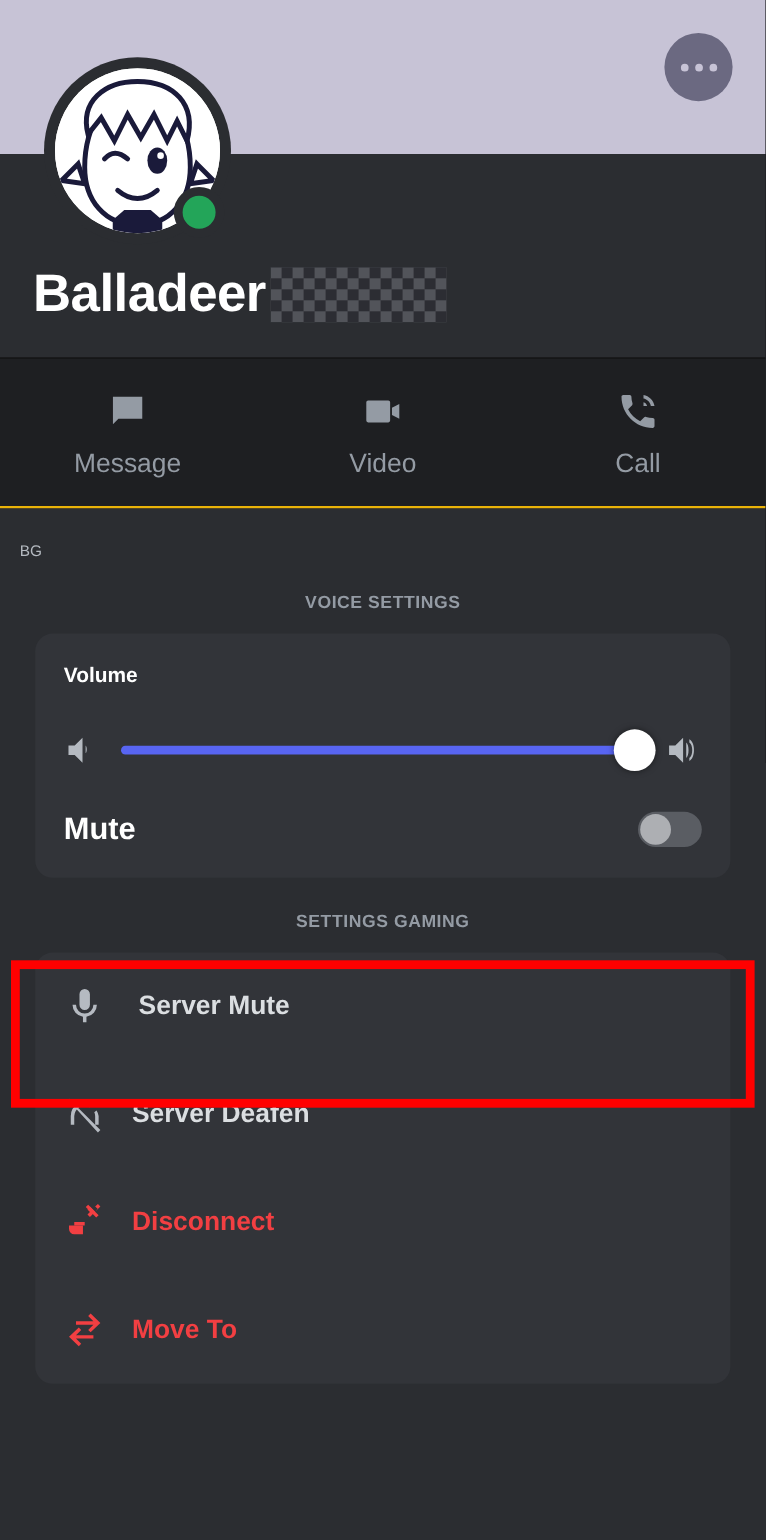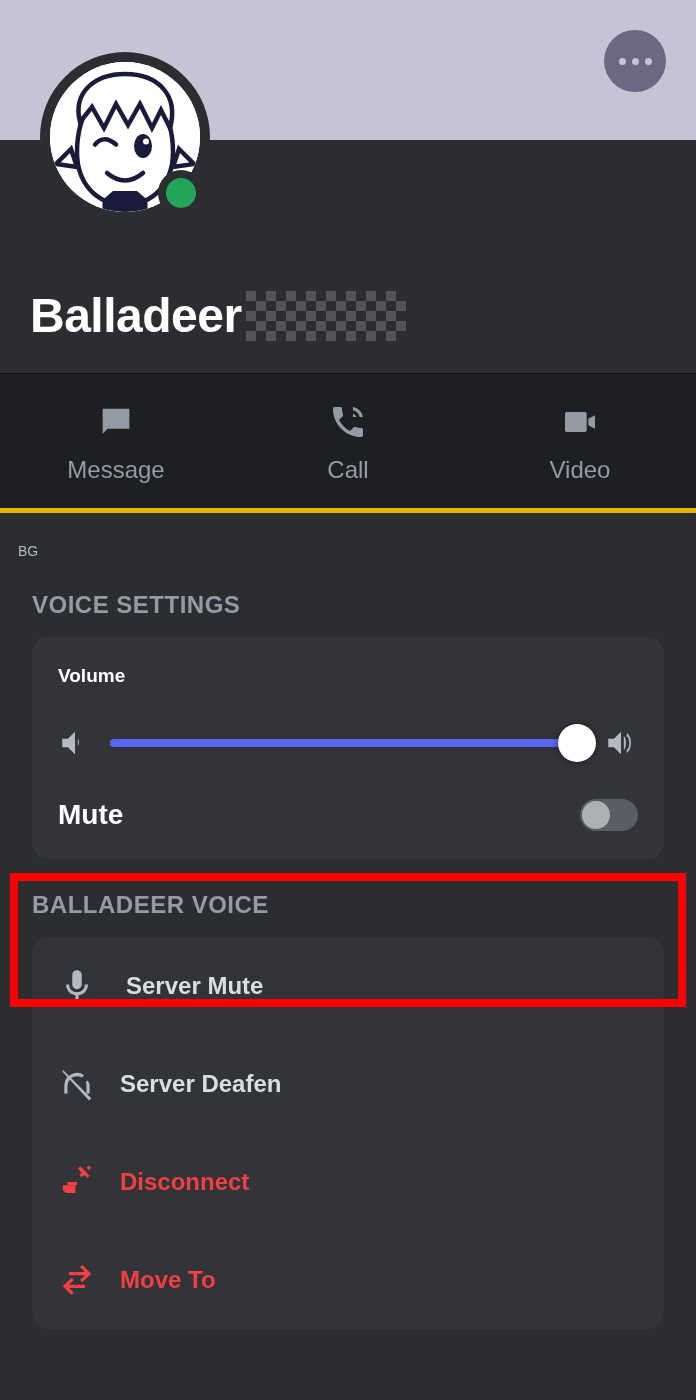--- a/index.html
+++ b/index.html
@@ -5,33 +5,33 @@
   * { box-sizing: border-box; margin: 0; padding: 0; }
   html, body { width: 696px; height: 1400px; overflow: hidden; font-family: -apple-system, BlinkMacSystemFont, "Segoe UI", Helvetica, Arial, sans-serif; background: #1e1f22; color: #dbdee1; }
   .root { width: 696px; height: 1400px; position: relative; background: #2b2d31; }
   .banner { width: 100%; height: 140px; background: #c7c3d6; position: relative; }
   .more-btn { position: absolute; top: 30px; right: 30px; width: 62px; height: 62px; border-radius: 50%; background: #6b6981; display: flex; align-items: center; justify-content: center; gap: 6px; cursor: pointer; }
   .more-btn .dot { width: 7px; height: 7px; border-radius: 50%; background: #c7c3d6; }
   .avatar-wrap { position: absolute; left: 40px; top: 52px; width: 170px; height: 170px; border-radius: 50%; background: #2b2d31; padding: 10px; }
   .avatar { width: 150px; height: 150px; border-radius: 50%; background: #fff; overflow: hidden; position: relative; }
   .avatar svg { width: 100%; height: 100%; }
   .status-dot { position: absolute; right: 6px; bottom: 6px; width: 46px; height: 46px; border-radius: 50%; background: #23a559; border: 8px solid #2b2d31; }
-  .username-row { display:flex; align-items:center; padding: 100px 30px 30px 30px; gap:4px;margin-top:48px;}
+  .username-row { display:flex; align-items:center; padding: 100px 30px 30px 30px; gap:4px;}
   .username { font-size: 48px; font-weight: 800; color: #fff; letter-spacing: -0.5px; }
   .pixelated { display:inline-block; width:160px; height:50px; background:
     repeating-linear-gradient(0deg, rgba(0,0,0,0) 0 10px, rgba(0,0,0,0) 10px 20px),
     repeating-conic-gradient(#3a3b40 0% 25%, #5a5b60 0% 50%) 0 0/20px 20px;
     filter: contrast(1.2);
   }
-  .action-bar { display:flex; width:100%; background:#1e1f22; border-top:1px solid #111; border-bottom:5px solid #eab308; }
+  .action-bar { display:flex; width:100%; background:#1e1f22; border-top:1px solid #111; border-bottom:2px solid #eab308; }
   .action { flex:1; display:flex; flex-direction:column; align-items:center; justify-content:center; padding: 28px 0 24px 0; gap:14px; cursor:pointer; }
   .action-label { font-size: 24px; color:#949ba4; }
   .action svg { width:40px; height:40px; fill:#949ba4; }
   .bg-tag { padding: 30px 10px 0 18px; font-size:14px; color:#b5bac1; }
-  .section-title { font-size:24px; font-weight:700; color:#949ba4; letter-spacing:0.5px; padding: 32px 32px 18px 32px; }
+  .section-title { font-size:16px; font-weight:700; color:#949ba4; letter-spacing:0.5px; padding: 32px 32px 18px 32px; text-align: center; }
   .panel { margin: 0 32px; background:#323439; border-radius:16px; padding: 28px 26px; }
   .vol-label { font-size:19px; font-weight:700; color:#fff; margin-bottom: 36px; }
   .vol-row { display:flex; align-items:center; gap:18px; margin-bottom: 36px;}
   .vol-row svg { width:34px; height:34px; fill:#b5bac1; flex:none; }
   .slider { flex:1; height:40px; position:relative; display:flex; align-items:center; }
   .track { height:8px; width:100%; border-radius:4px; background:#5865f2; position:relative; }
   .thumb { position:absolute; right:-10px; top:50%; transform:translateY(-50%); width:38px; height:38px; border-radius:50%; background:#fff; box-shadow:0 0 6px rgba(0,0,0,0.5);}
   .mute-row { display:flex; align-items:flex-start; justify-content:space-between; }
   .mute-label { font-size:28px; font-weight:700; color:#fff; }
   .toggle { width:58px; height:32px; background:#5a5d63; border-radius:16px; position:relative; cursor:pointer;}
@@ -84,29 +84,29 @@
 
   <div class="action-bar">
     <div class="action">
       <svg viewBox="0 0 24 24">
           <path d="M4 4h16v12H7l-3 3V4z"></path>
         </svg>
       <span class="action-label">Message</span>
     </div>
     <div class="action">
       <svg viewBox="0 0 24 24">
+          <path d="M4 6h11a1 1 0 0 1 1 1v10a1 1 0 0 1-1 1H4a1 1 0 0 1-1-1V7a1 1 0 0 1 1-1zm13 4 4-2v8l-4-2v-4z"></path>
+        </svg>
+      <span class="action-label">Video</span>
+    </div>
+    <div class="action">
+      <svg viewBox="0 0 24 24">
           <path d="M6.6 10.8c1.4 2.8 3.8 5.2 6.6 6.6l2.2-2.2c.3-.3.7-.4 1-.2 1.2.4 2.4.6 3.6.6.6 0 1 .4 1 1V20c0 .6-.4 1-1 1C10.6 21 3 13.4 3 4c0-.6.4-1 1-1h3.4c.6 0 1 .4 1 1 0 1.2.2 2.4.6 3.6.1.3 0 .7-.2 1l-2.2 2.2zM15 3c3 .5 5.5 3 6 6h-2c-.4-2-2-3.6-4-4V3zm0 4c1 .3 1.7 1 2 2h-2V7z"></path>
         </svg>
       <span class="action-label">Call</span>
-    </div>
-    <div class="action">
-      <svg viewBox="0 0 24 24">
-          <path d="M4 6h11a1 1 0 0 1 1 1v10a1 1 0 0 1-1 1H4a1 1 0 0 1-1-1V7a1 1 0 0 1 1-1zm13 4 4-2v8l-4-2v-4z"></path>
-        </svg>
-      <span class="action-label">Video</span>
     </div>
   </div>
 
   <div class="bg-tag">BG</div>
 
   <div class="section-title">VOICE SETTINGS</div>
 
   <div class="panel">
     <div class="vol-label">Volume</div>
     <div class="vol-row">
@@ -123,21 +123,21 @@
         </svg>
     </div>
     <div class="mute-row">
       <span class="mute-label">Mute</span>
       <div class="toggle">
         <div class="knob"></div>
       </div>
     </div>
   </div>
 
-  <div class="section-title">BALLADEER VOICE</div>
+  <div class="section-title">SETTINGS GAMING</div>
 
   <div class="server-list" style="position:relative;">
     <div class="server-item normal" id="server-mute-item">
       <svg viewBox="0 0 24 24">
           <path d="M12 2a3 3 0 0 1 3 3v6a3 3 0 1 1-6 0V5a3 3 0 0 1 3-3zm7 9a7 7 0 0 1-6 6.9V21h-2v-3.1A7 7 0 0 1 5 11h2a5 5 0 0 0 10 0h2z"></path>
         </svg>
       <span class="lbl">Server Mute</span>
     </div>
     <div class="server-item normal">
       <svg viewBox="0 0 24 24">

